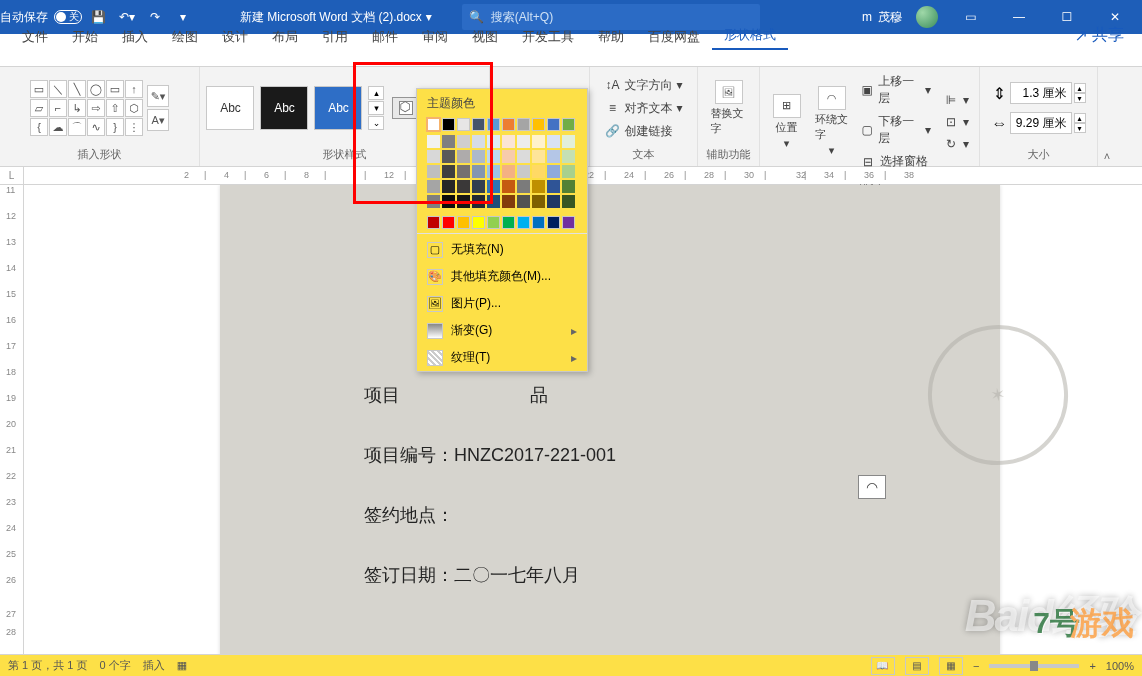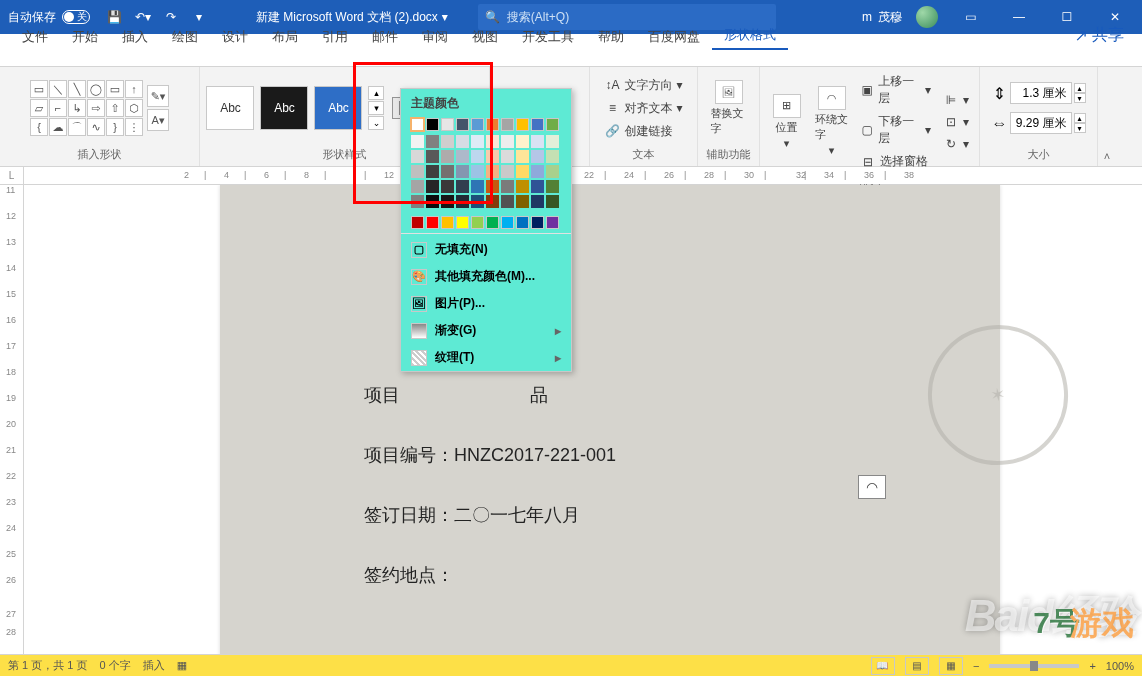--- a/index.html
+++ b/index.html
@@ -1,20 +1,20 @@
 <!DOCTYPE html>
 <html><head>
 <meta charset="utf-8">
 <style>
 * { margin: 0; padding: 0; box-sizing: border-box; font-family: "Microsoft YaHei", sans-serif; }
 body { width: 1142px; height: 676px; background: #fff; overflow: hidden; position: relative; }
 
 
 .titlebar { height: 34px; background: #1e5eb8; display: flex; align-items: center; color: #fff; font-size: 12px; }
-.autosave { display: flex; align-items: center; gap: 6px; padding: 0 8px; }
+.autosave { display: flex; align-items: center; gap: 6px; padding: 0 0; }
 .toggle { width: 28px; height: 14px; border: 1px solid #fff; border-radius: 7px; position: relative; display: inline-flex; align-items: center; }
 .toggle::after { content: ""; width: 10px; height: 10px; border-radius: 50%; background: #fff; position: absolute; left: 1px; }
 .toggle-label { font-size: 10px; position: absolute; right: 2px; }
 .qat { display: flex; align-items: center; gap: 10px; padding: 0 8px; }
 .qat-btn { width: 18px; height: 18px; display: flex; align-items: center; justify-content: center; color: #fff; cursor: pointer; }
 .doc-title { margin-left: 40px; display: flex; align-items: center; gap: 4px; }
 .search-box { margin-left: 30px; background: #2b6bc5; height: 26px; width: 298px; display: flex; align-items: center; padding: 0 8px; gap: 6px; border-radius: 2px; }
 .search-box input { background: transparent; border: none; color: #fff; outline: none; width: 100%; font-size: 12px; }
 .search-box input::placeholder { color: #cde0f5; }
 .titlebar-right { margin-left: auto; display: flex; align-items: center; gap: 2px; padding-right: 4px; }
@@ -72,21 +72,21 @@
 .workspace { display: flex; height: calc(676px - 34px - 28px - 100px - 18px - 22px); background: #f9f9f9; }
 .v-ruler { width: 24px; background: #fff; border-right: 1px solid #d4d4d4; position: relative; font-size: 9px; color: #888; }
 .v-ruler .vtick { position: absolute; left: 6px; }
 .canvas { flex: 1; background: #fff; position: relative; overflow: hidden; }
 .page { position: absolute; left: 196px; top: 0; width: 780px; height: 700px; background: #d6d4ce; box-shadow: 0 0 4px rgba(0,0,0,0.15); }
 .page-content { position: absolute; left: 144px; top: 190px; color: #232323; font-family: SimSun, serif; font-size: 18px; line-height: 40px; }
 .stamp { position: absolute; right: -68px; top: 140px; width: 140px; height: 140px; border: 4px solid #b3b1aa; border-radius: 50%; opacity: 0.55; display:flex;align-items:center;justify-content:center; font-size:18px; color:#b3b1aa; transform: rotate(-8deg);}
 .float-icon { position: absolute; right: 114px; top: 290px; width: 28px; height: 24px; border: 1px solid #888; background: #fff; display:flex;align-items:center;justify-content:center; font-size:14px; color:#444;}
 
 
-.color-panel { position: absolute; left: 400px; top: 88px; width: 172px; background: #5eead4; border: 1px solid #c8c8c8; box-shadow: 2px 2px 6px rgba(0,0,0,0.25); z-index: 100; font-size: 12px; font-weight: bold; }
+.color-panel { position: absolute; left: 416px; top: 88px; width: 172px; background: #fde047; border: 1px solid #c8c8c8; box-shadow: 2px 2px 6px rgba(0,0,0,0.25); z-index: 100; font-size: 12px; }
 .cp-section-label { padding: 6px 10px 4px; color: #444; }
 .swatch-row { display: flex; gap: 2px; padding: 2px 10px; }
 .swatch { width: 13px; height: 13px; border: 1px solid #c8c8c8; cursor: pointer; }
 .swatch-grid { display: grid; grid-template-columns: repeat(10, 13px); grid-auto-rows: 13px; gap: 2px; padding: 2px 10px 6px; }
 .cp-item { display: flex; align-items: center; gap: 8px; padding: 5px 10px; cursor: pointer; }
 .cp-item .arrow { margin-left: auto; color: #666; }
 .cp-sep { height: 1px; background: #e1e1e1; margin: 2px 0; }
 .cp-icon { width: 16px; height: 16px; border: 1px solid #c8c8c8; display: inline-flex; align-items: center; justify-content: center; font-size: 11px; }
 
 
@@ -361,22 +361,22 @@
       <span class="vtick" style="top: 364px;">25</span>
       <span class="vtick" style="top: 390px;">26</span>
       <span class="vtick" style="top: 424px;">27</span>
       <span class="vtick" style="top: 442px;">28</span>
     </div>
   <div class="canvas">
     <div class="page">
       <div class="page-content">
         <div><span>项目</span><span style="margin-left:130px">品</span></div>
         <div style="margin-top:20px">项目编号：HNZC2017-221-001</div>
+        <div style="margin-top:20px">签约地点：</div>
         <div style="margin-top:20px">签订日期：二〇一七年八月</div>
-        <div style="margin-top:20px">签约地点：</div>
       </div>
       <div class="stamp">✶</div>
       <div class="float-icon">◠</div>
     </div>
   </div>
 </div>
 
 <div class="color-panel">
   <div class="cp-section-label">主题颜色</div>
   <div class="swatch-row" id="theme-row1">

